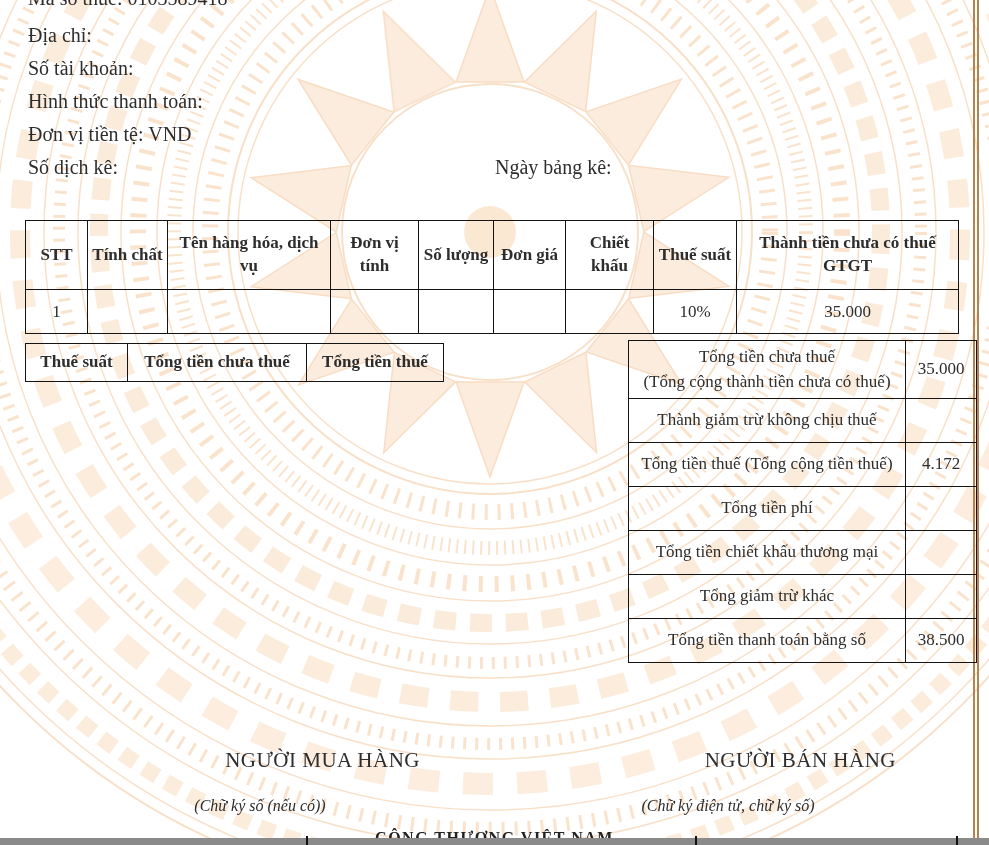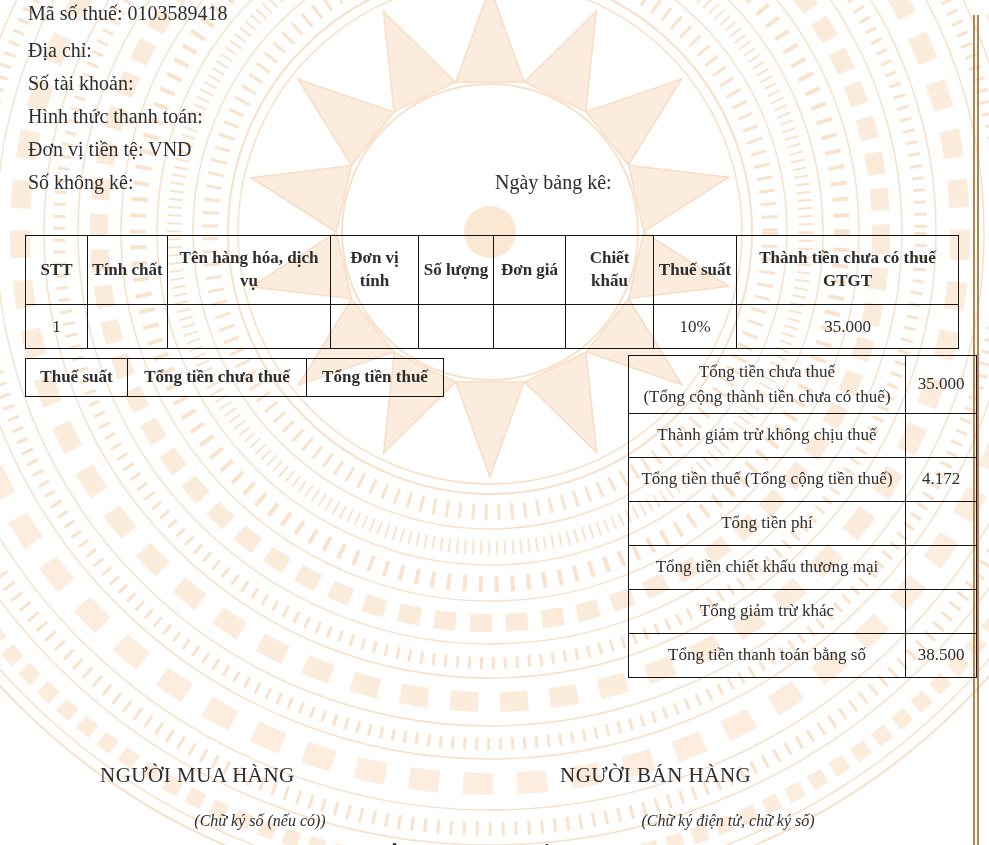--- a/index.html
+++ b/index.html
@@ -2,21 +2,21 @@
 <html><head>
 <meta charset="utf-8">
 <style>
   html,body{margin:0;padding:0;}
   body{
     width:989px;height:845px;position:relative;overflow:hidden;background:#ffffff;
     font-family:"Liberation Serif","DejaVu Serif",serif;color:#2d2d2d;
   }
   .layer{position:absolute;inset:0;}
   #watermark{z-index:0;pointer-events:none;}
-  #content{z-index:1;margin-top:15px;}
+  #content{z-index:1;}
   
   .vline{position:absolute;top:0;height:838px;width:2px;background:#b5834b;}
   
   .clip-line{position:absolute;left:28px;top:-13px;font-size:20px;white-space:nowrap;}
   .info-line{position:absolute;left:28px;font-size:20px;white-space:nowrap;}
   .info-line.right{left:495px;}
   
   table{border-collapse:collapse;table-layout:fixed;}
   th,td{border:1.5px solid #141414;padding:0 4px;overflow:hidden;}
   th{font-weight:bold;font-size:17px;text-align:center;line-height:1.35;}
@@ -28,21 +28,21 @@
   #tax-breakdown tr{height:38px;}
   #tax-breakdown th{padding:0 8px;white-space:nowrap;}
   #totals{position:absolute;left:628px;top:340px;width:332px;}
   #totals td{font-size:17px;line-height:1.55;}
   #totals .lbl{width:268px;}
   #totals .val{width:62px;}
   #totals tr{height:44px;}
   #totals tr.first{height:58px;}
   #totals tr.first td{line-height:1.45;}
   
-  .sig-title{position:absolute;top:748px;font-size:21px;letter-spacing:.5px;text-align:left;white-space:nowrap;}
+  .sig-title{position:absolute;top:748px;font-size:21px;letter-spacing:.5px;text-align:right;white-space:nowrap;}
   .sig-note{position:absolute;top:797px;font-size:16px;font-style:italic;text-align:center;white-space:nowrap;}
   .sig-buyer-title{left:100px;width:320px;}
   .sig-buyer-note{left:100px;width:320px;}
   .sig-seller-title{left:560px;width:336px;}
   .sig-seller-note{left:560px;width:336px;}
   
   #footer-clipped-text{
     position:absolute;left:0;top:829px;width:989px;text-align:center;
     font-size:16px;font-weight:bold;letter-spacing:1.5px;color:#222;z-index:2;white-space:nowrap;
   }
@@ -108,21 +108,21 @@
 <div class="layer" id="content">
 
   <div class="vline" style="left:973px"></div>
   <div class="vline" style="left:977px"></div>
 
   <div class="clip-line">Mã số thuế: 0103589418</div>
   <div class="info-line" style="top:24px">Địa chỉ:</div>
   <div class="info-line" style="top:57px">Số tài khoản:</div>
   <div class="info-line" style="top:123px">Đơn vị tiền tệ: VND</div>
   <div class="info-line" style="top:90px">Hình thức thanh toán:</div>
-  <div class="info-line" style="top:156px">Số không kê:</div>
+  <div class="info-line" style="top:156px">Số dịch kê:</div>
   <div class="info-line right" style="top:156px">Ngày bảng kê:</div>
 
   <table id="items-table">
     <colgroup>
       <col style="width:62px">
         <col style="width:80px">
         <col style="width:163px">
         <col style="width:88px">
       <col style="width:75px">
         <col style="width:72px">

